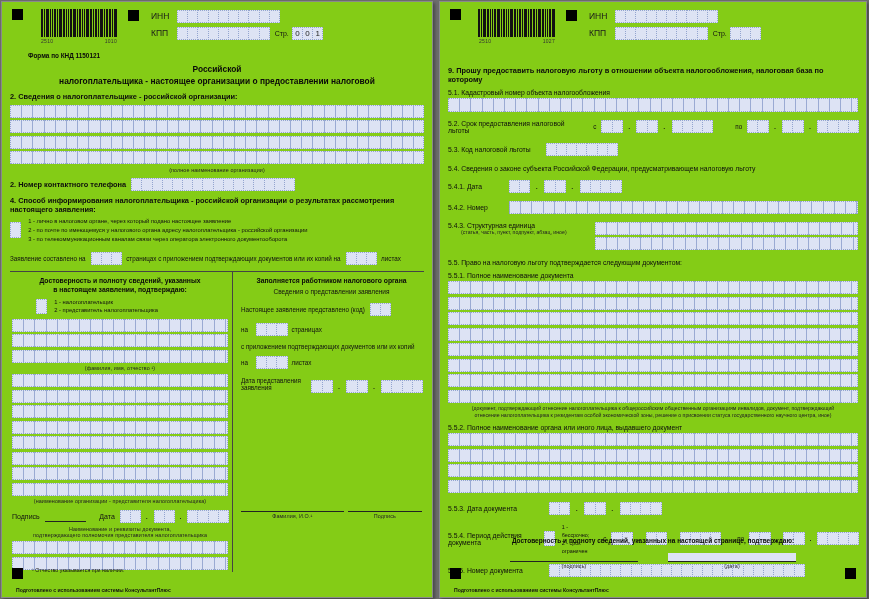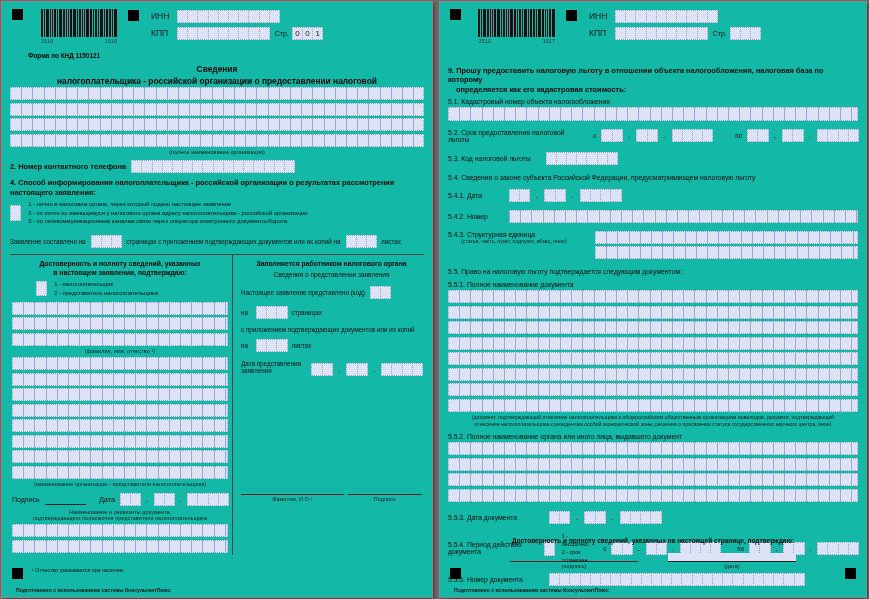--- a/index.html
+++ b/index.html
@@ -6,21 +6,21 @@
   html, body {
     width: 869px; height: 599px;
     background: #6d6d6d;
     font-family: "Liberation Sans", sans-serif;
     overflow: hidden;
   }
   .scan { position: relative; width: 869px; height: 599px; display: flex; gap: 6px; padding: 0; }
 
   .page {
     position: relative;
-    background: #14b8a6;
+    background: #84cc16;
     border: 1px solid #8a8a8a;
     box-shadow: 2px 2px 3px rgba(0,0,0,.35);
     overflow: hidden;
   }
   .page-left  { width: 432px; height: 597px; margin: 1px 0 0 1px; }
   .page-right { width: 428px; height: 597px; margin: 1px 0 0 0; }
 
   .inner { position: absolute; inset: 0; padding: 6px 8px; }
 
   
@@ -180,25 +180,26 @@
               <span class="cell" style="text-align:center;font-size:8px;line-height:12px;color:#222">0</span>
               <span class="cell" style="text-align:center;font-size:8px;line-height:12px;color:#222">1</span>
             </div>
           </div>
         </div>
       </div>
 
       <div class="kndline">Форма по КНД 1150121</div>
 
       <div class="title">
-        <div>Сведения</div>
-        <div>налогоплательщика - российской организации о предоставлении налоговой</div>
-      </div>
-
-
+        <div>Российской</div>
+        <div>налогоплательщика - настоящее организации о предоставлении налоговой</div>
+      </div>
+
+
+      <div class="sec">2. Сведения о налогоплательщике - российской организации:</div>
       <div>
         <div class="strip"></div>
         <div class="strip"></div>
         <div class="strip"></div>
         <div class="strip"></div>
       </div>
       <div class="tiny">(полное наименование организации)</div>
 
       <div class="inline" style="margin-top:5px">
         <span class="sec" style="margin:0">2. Номер контактного телефона</span>
@@ -474,21 +475,20 @@
               <span class="cell"></span>
                 <span class="cell"></span>
                 <span class="cell"></span>
             </div>
           </div>
         </div>
       </div>
 
       <div class="sec" style="margin-top:22px">
         <div>9. Прошу предоставить налоговую льготу в отношении объекта налогообложения, налоговая база по которому</div>
-        <div style="padding-left:8px">определяется как его кадастровая стоимость:</div>
       </div>
 
       <div class="sub">5.1. Кадастровый номер объекта налогообложения</div>
       <div class="strip h14"></div>
 
       <div class="inline" style="margin-top:8px">
         <span class="sub" style="margin:0">5.2. Срок предоставления налоговой льготы</span>
         <span class="lbl-sm" style="margin-left:10px">с</span>
         <div class="cells">
             <span class="cell"></span>

